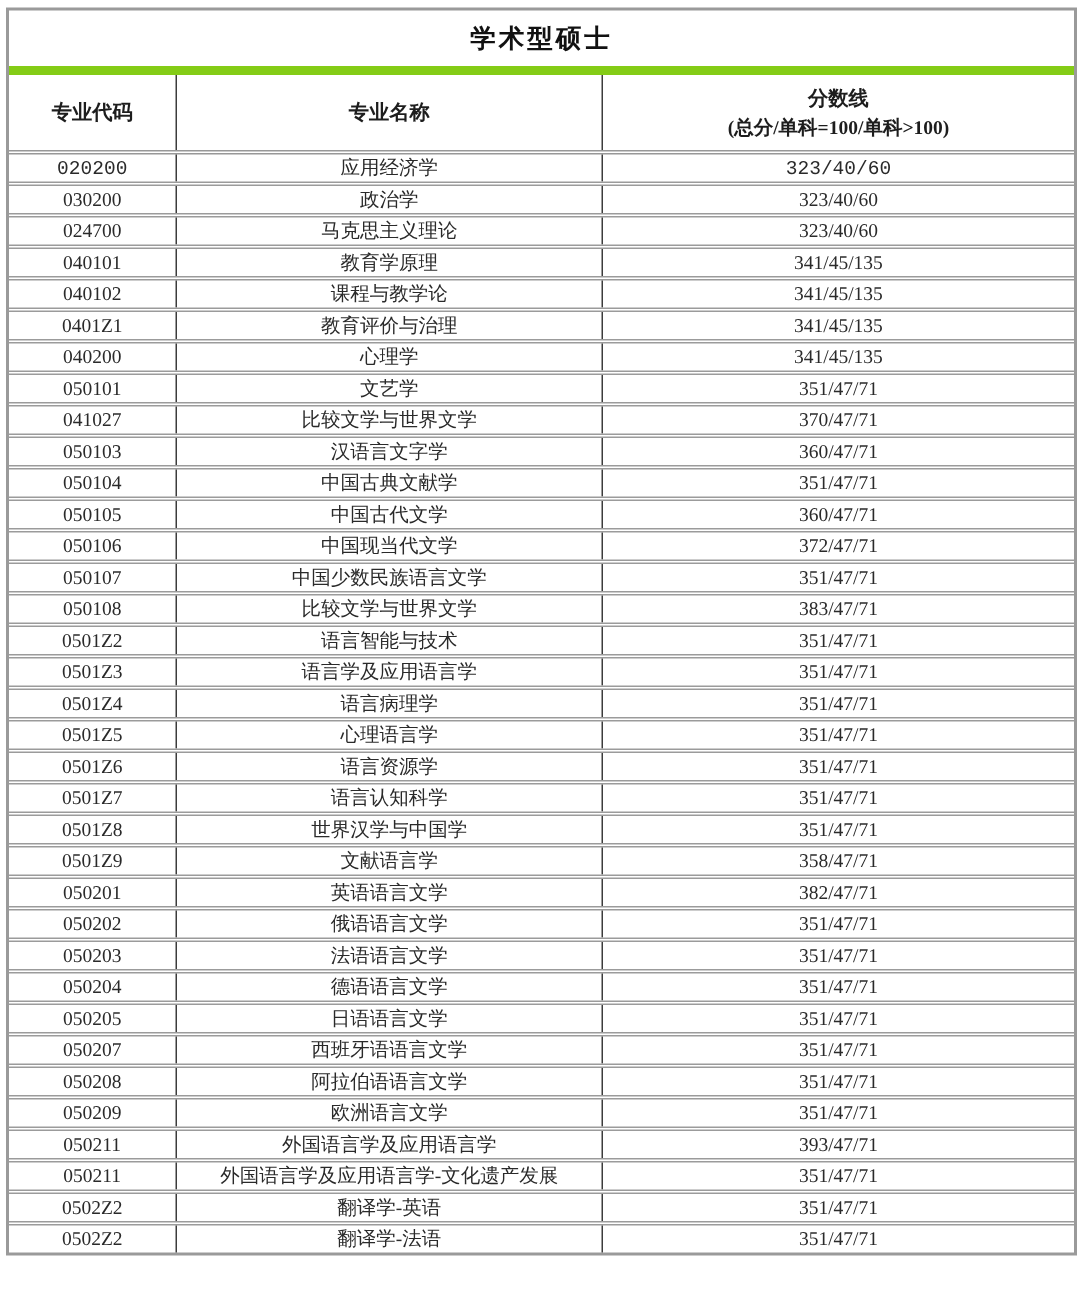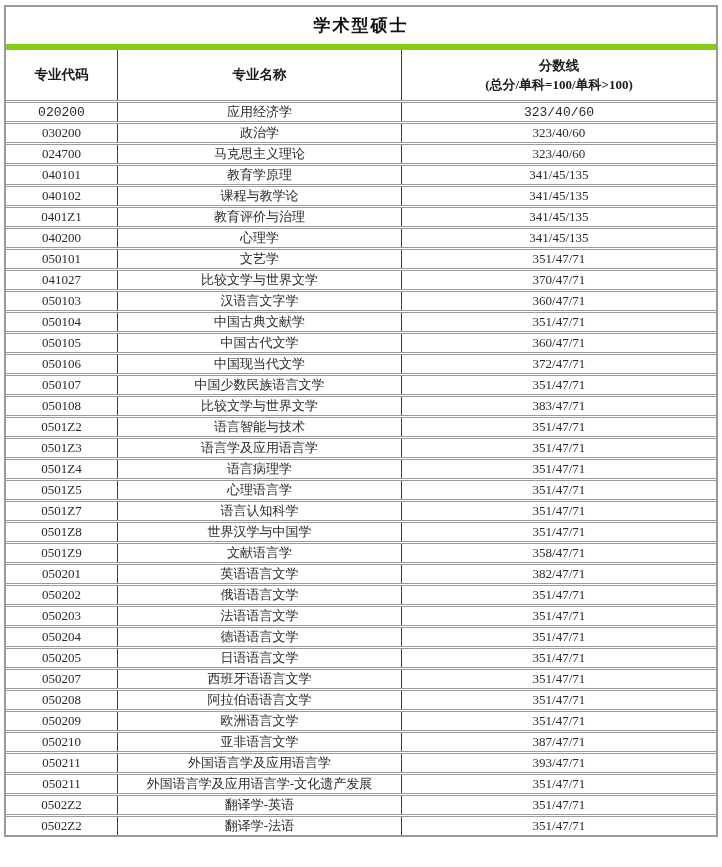--- a/index.html
+++ b/index.html
@@ -201,20 +201,25 @@
     <td class="v-div">语言病理学</td>
     <td class="v-div">351/47/71</td>
   </tr>
 
   <tr>
     <td>0501Z5</td>
     <td class="v-div">心理语言学</td>
     <td class="v-div">351/47/71</td>
   </tr>
 
+  <tr>
+    <td>0501Z6</td>
+    <td class="v-div">语言资源学</td>
+    <td class="v-div">351/47/71</td>
+  </tr>
 
   <tr>
     <td>0501Z7</td>
     <td class="v-div">语言认知科学</td>
     <td class="v-div">351/47/71</td>
   </tr>
 
   <tr>
     <td>0501Z8</td>
     <td class="v-div">世界汉学与中国学</td>
@@ -268,25 +273,20 @@
     <td class="v-div">阿拉伯语语言文学</td>
     <td class="v-div">351/47/71</td>
   </tr>
 
   <tr>
     <td>050209</td>
     <td class="v-div">欧洲语言文学</td>
     <td class="v-div">351/47/71</td>
   </tr>
 
-  <tr>
-    <td>050210</td>
-    <td class="v-div">亚非语言文学</td>
-    <td class="v-div">387/47/71</td>
-  </tr>
 
   <tr>
     <td>050211</td>
     <td class="v-div">外国语言学及应用语言学</td>
     <td class="v-div">393/47/71</td>
   </tr>
 
   <tr>
     <td>050211</td>
     <td class="v-div">外国语言学及应用语言学-文化遗产发展</td>

